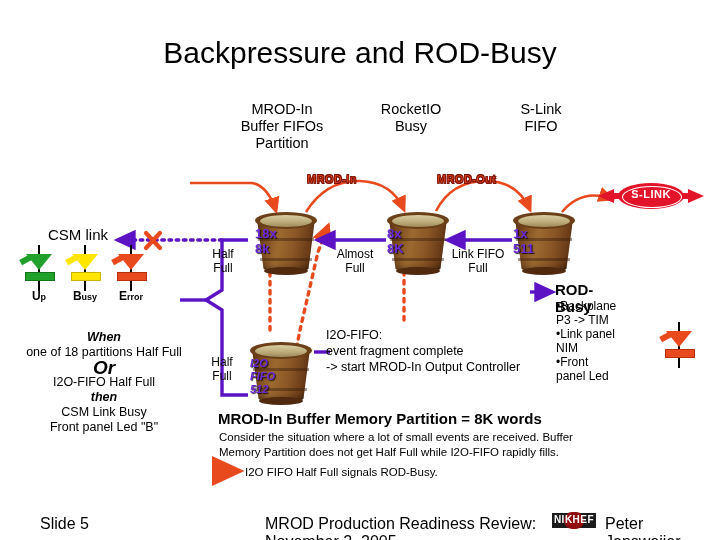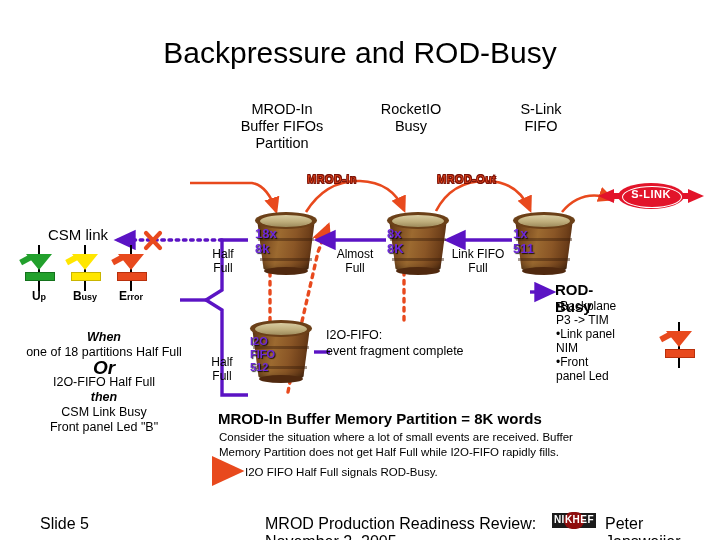--- a/index.html
+++ b/index.html
@@ -60,21 +60,21 @@
   .bk-text{
     position:absolute;left:0;top:14px;width:62px;text-align:left;
     color:#6d28d9;font-size:13px;font-weight:bold;line-height:15px;
     text-shadow:1px 1px 1px rgba(0,0,0,.8);z-index:3;
   }
   .bk-text.small{font-size:11px;line-height:13px;top:15px;}
 
   #bucket1{left:255px;top:212px;}
   #bucket2{left:387px;top:212px;}
   #bucket3{left:513px;top:212px;}
-  #bucket4{left:250px;top:320px;}
+  #bucket4{left:250px;top:342px;font-style:italic;}
 
   
   .cap{font-size:12px;line-height:14px;text-align:center;}
   #cap-half1{left:202px;top:247px;width:42px;}
   #cap-almost{left:326px;top:247px;width:58px;}
   #cap-linkfifo{left:444px;top:247px;width:68px;}
   #cap-half2{left:200px;top:355px;width:44px;}
 
   
   #csm-link{left:48px;top:226px;font-size:15px;}
@@ -345,20 +345,21 @@
     <div class="orb">Or</div>
     <div>I2O-FIFO Half Full</div>
     <div class="it">then</div>
     <div>CSM Link Busy</div>
     <div>Front panel Led "B"</div>
   </div>
 
   <div class="abs" id="i2o-note">
     <div>I2O-FIFO:</div>
     <div>event fragment complete</div>
+    <div>-&gt; start MROD-In Output Controller</div>
   </div>
 
   <div class="abs" id="rodbusy-title">ROD-Busy</div>
   <div class="abs" id="rodbusy-list">
     <div>•Backplane P3 -&gt; TIM</div>
     <div>•Link panel NIM</div>
     <div>•Front panel Led</div>
   </div>
   <div class="abs led" id="rb-led">
     <div class="stem"></div>

